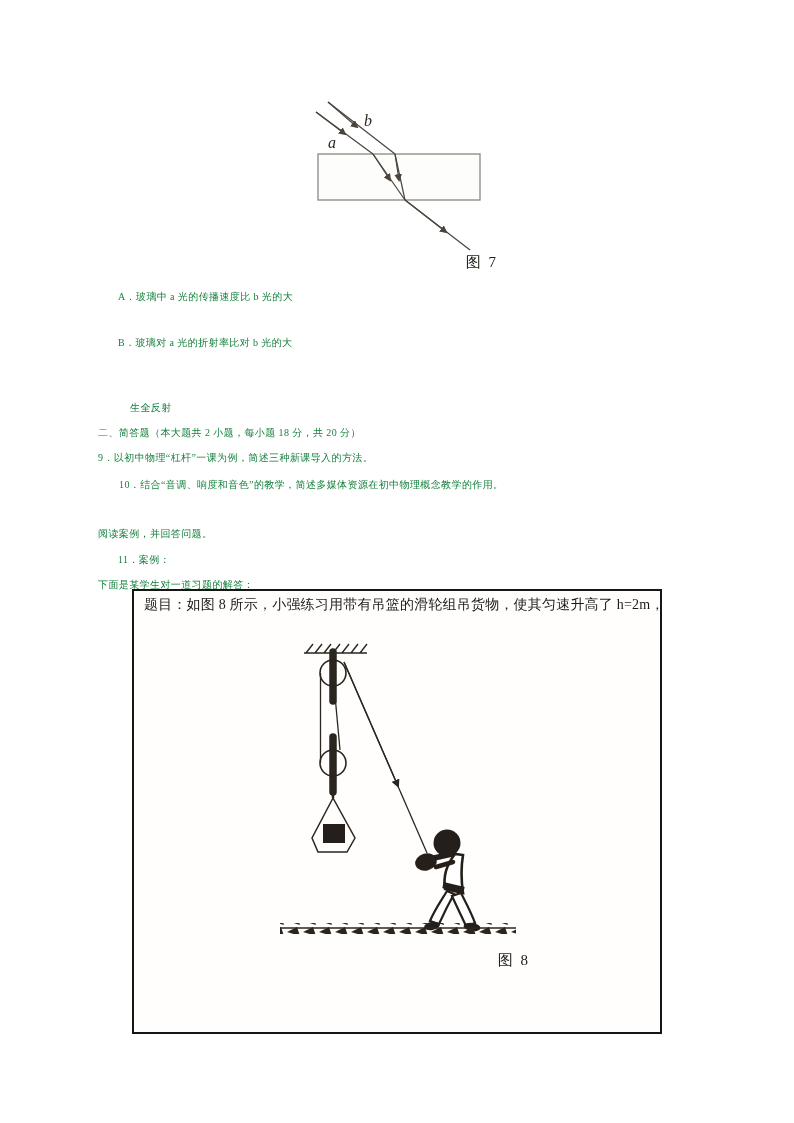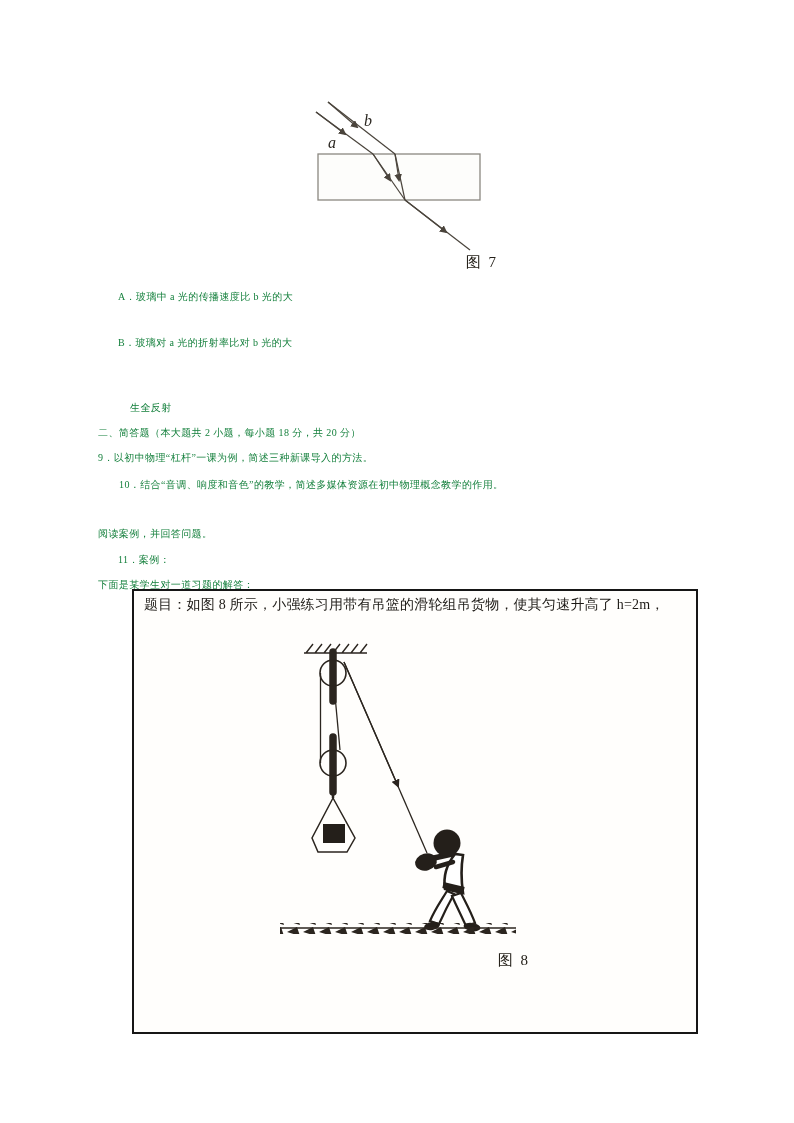--- a/index.html
+++ b/index.html
@@ -34,21 +34,20 @@
     letter-spacing:2px;
     text-align:right;
     color:#242019;
   }
   .case-box{
     position:absolute;
     left:132px;top:589px;
     width:526px;height:441px;
     border:2px solid #161616;
     background:#fffefc;
-    padding-left:36px;
   }
   .figwrap{position:absolute;}
   svg{display:block;}
 </style>
 </head>
 <body>
 
 <div class="page">
 
   <div class="figwrap" style="left:298px;top:96px;width:200px;height:162px;">

